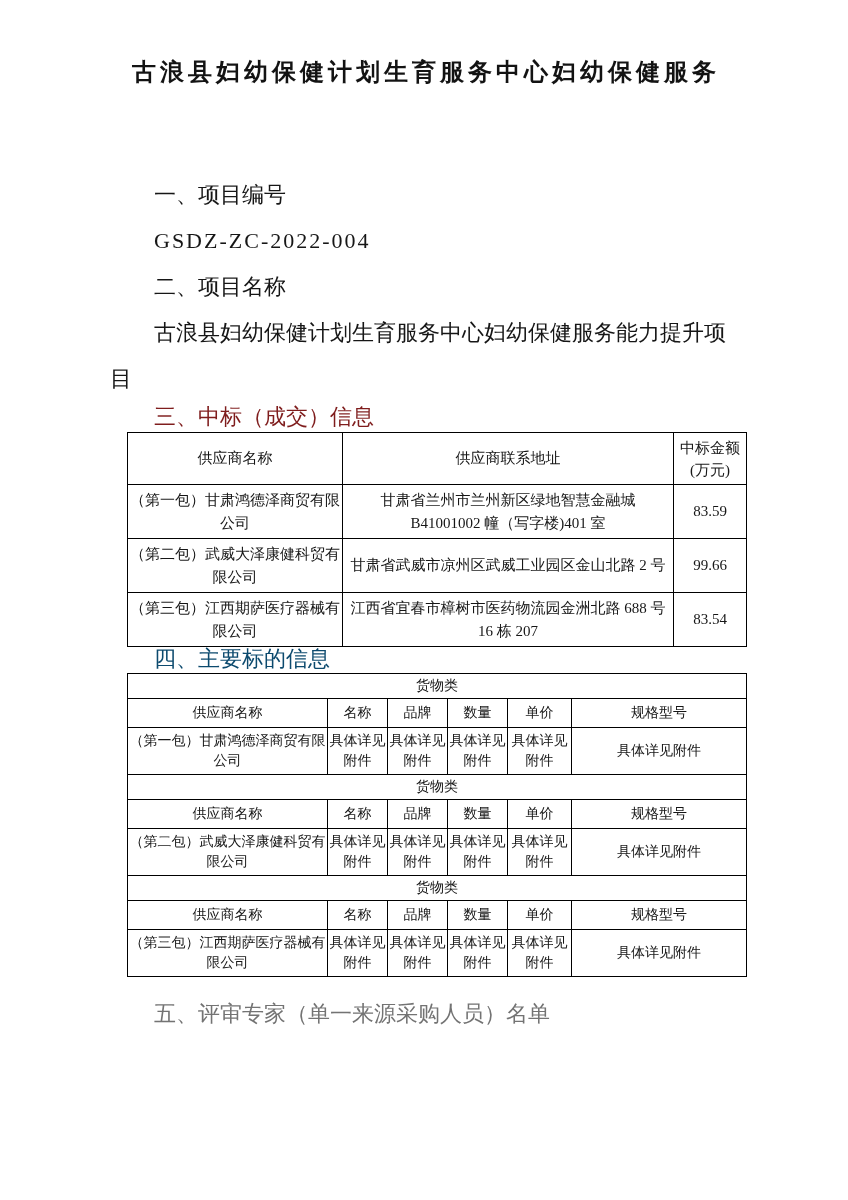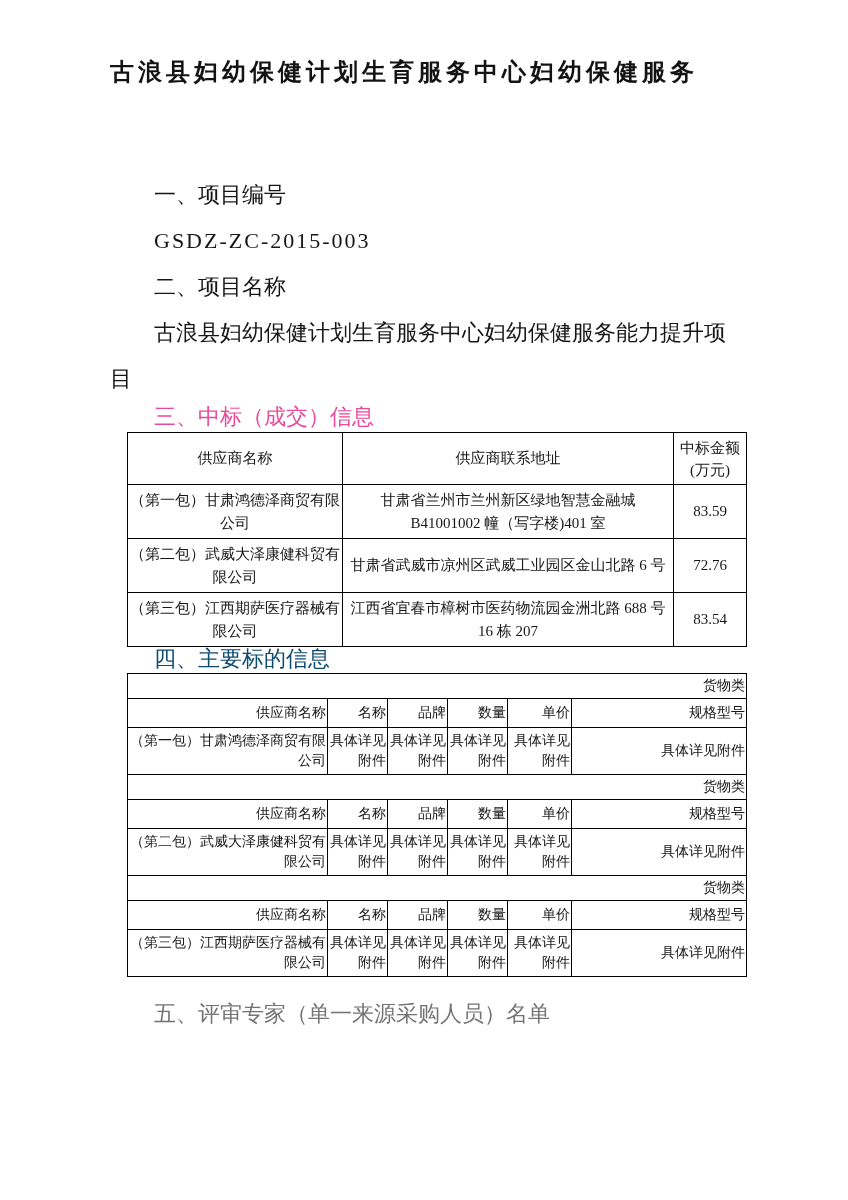--- a/index.html
+++ b/index.html
@@ -7,60 +7,60 @@
     width: 848px; height: 1200px;
     background: #ffffff;
     font-family: "Liberation Serif", "DejaVu Serif", serif;
     color: #111111;
   }
   .page { width: 848px; height: 1200px; overflow: hidden; background: #ffffff; }
   .doc { padding: 50px 106px 0 110px; }
 
   .doc-title {
     font-size: 24px; font-weight: bold; letter-spacing: 4px;
-    line-height: 44px; text-align: left;
+    line-height: 44px; text-align: center;
     margin: 0 0 78px 0; color: #131313;
   }
 
   .para { font-size: 22px; line-height: 46px; text-indent: 44px; margin: 0; color: #161616; }
   .para-code { letter-spacing: 2px; }
-  .heading-tight { font-size: 22px; line-height: 30px; text-indent: 44px; margin: 0; font-weight: normal; color: #ec4899; }
+  .heading-tight { font-size: 22px; line-height: 30px; text-indent: 44px; margin: 0; font-weight: normal; color: #7f1d1d; }
   .heading-mid { font-size: 22px; line-height: 24px; text-indent: 44px; margin: 0; font-weight: normal; color: #0c4a6e; }
   .heading-bottom { font-size: 22px; line-height: 46px; text-indent: 44px; margin: 14px 0 0 0; font-weight: normal; color: #737373; }
 
   table { border-collapse: collapse; table-layout: fixed; background: #ffffff; border-radius: 13px; }
   td, th {
     border: 1px solid #000000;
     font-weight: normal; text-align: center; vertical-align: middle;
     padding: 1px 2px; overflow: hidden; color: #161616;
   }
 
   .award-table { width: 619px; margin-left: 17px; font-size: 15px; }
   .award-table .h-row { height: 52px; }
   .award-table .d-row { height: 54px; }
   .award-table td, .award-table th { line-height: 23px; }
   .amount-head div { line-height: 22px; text-align: center; }
 
   .subject-table { width: 619px; margin-left: 17px; font-size: 14px; margin-top: 2px; }
-  .subject-table td, .subject-table th { line-height: 20px; padding: 0 1px; text-align: right; }
+  .subject-table td, .subject-table th { line-height: 20px; padding: 0 1px; }
   .cat-row { height: 25px; }
   .sh-row { height: 29px; }
   .sd-row { height: 47px; }
 </style>
 </head>
 <body>
 
 <div class="page">
   <div class="doc">
 
     <h1 class="doc-title"><span>古浪县妇幼保健计划生育服务中心妇幼保健服务</span><br>
     </h1>
 
     <p class="para">一、项目编号</p>
-    <p class="para para-code">GSDZ-ZC-2015-003</p>
+    <p class="para para-code">GSDZ-ZC-2022-004</p>
     <p class="para">二、项目名称</p>
     <p class="para">古浪县妇幼保健计划生育服务中心妇幼保健服务能力提升项目</p>
     <p class="heading-tight">三、中标（成交）信息</p>
 
     <table class="award-table">
       <colgroup>
           <col style="width:215px">
           <col style="width:331px">
           <col style="width:73px">
         </colgroup>
@@ -73,22 +73,22 @@
           <div>(万元)</div>
         </th>
       </tr>
       <tr class="d-row">
         <td>（第一包）甘肃鸿德泽商贸有限公司</td>
         <td>甘肃省兰州市兰州新区绿地智慧金融城 B41001002 幢（写字楼)401 室</td>
         <td>83.59</td>
       </tr>
       <tr class="d-row">
         <td>（第二包）武威大泽康健科贸有限公司</td>
-        <td>甘肃省武威市凉州区武威工业园区金山北路 6 号</td>
-        <td>72.76</td>
+        <td>甘肃省武威市凉州区武威工业园区金山北路 2 号</td>
+        <td>99.66</td>
       </tr>
       <tr class="d-row">
         <td>（第三包）江西期萨医疗器械有限公司</td>
         <td>江西省宜春市樟树市医药物流园金洲北路 688 号 16 栋 207</td>
         <td>83.54</td>
       </tr>
     </tbody>
       </table>
 
     <p class="heading-mid">四、主要标的信息</p>

